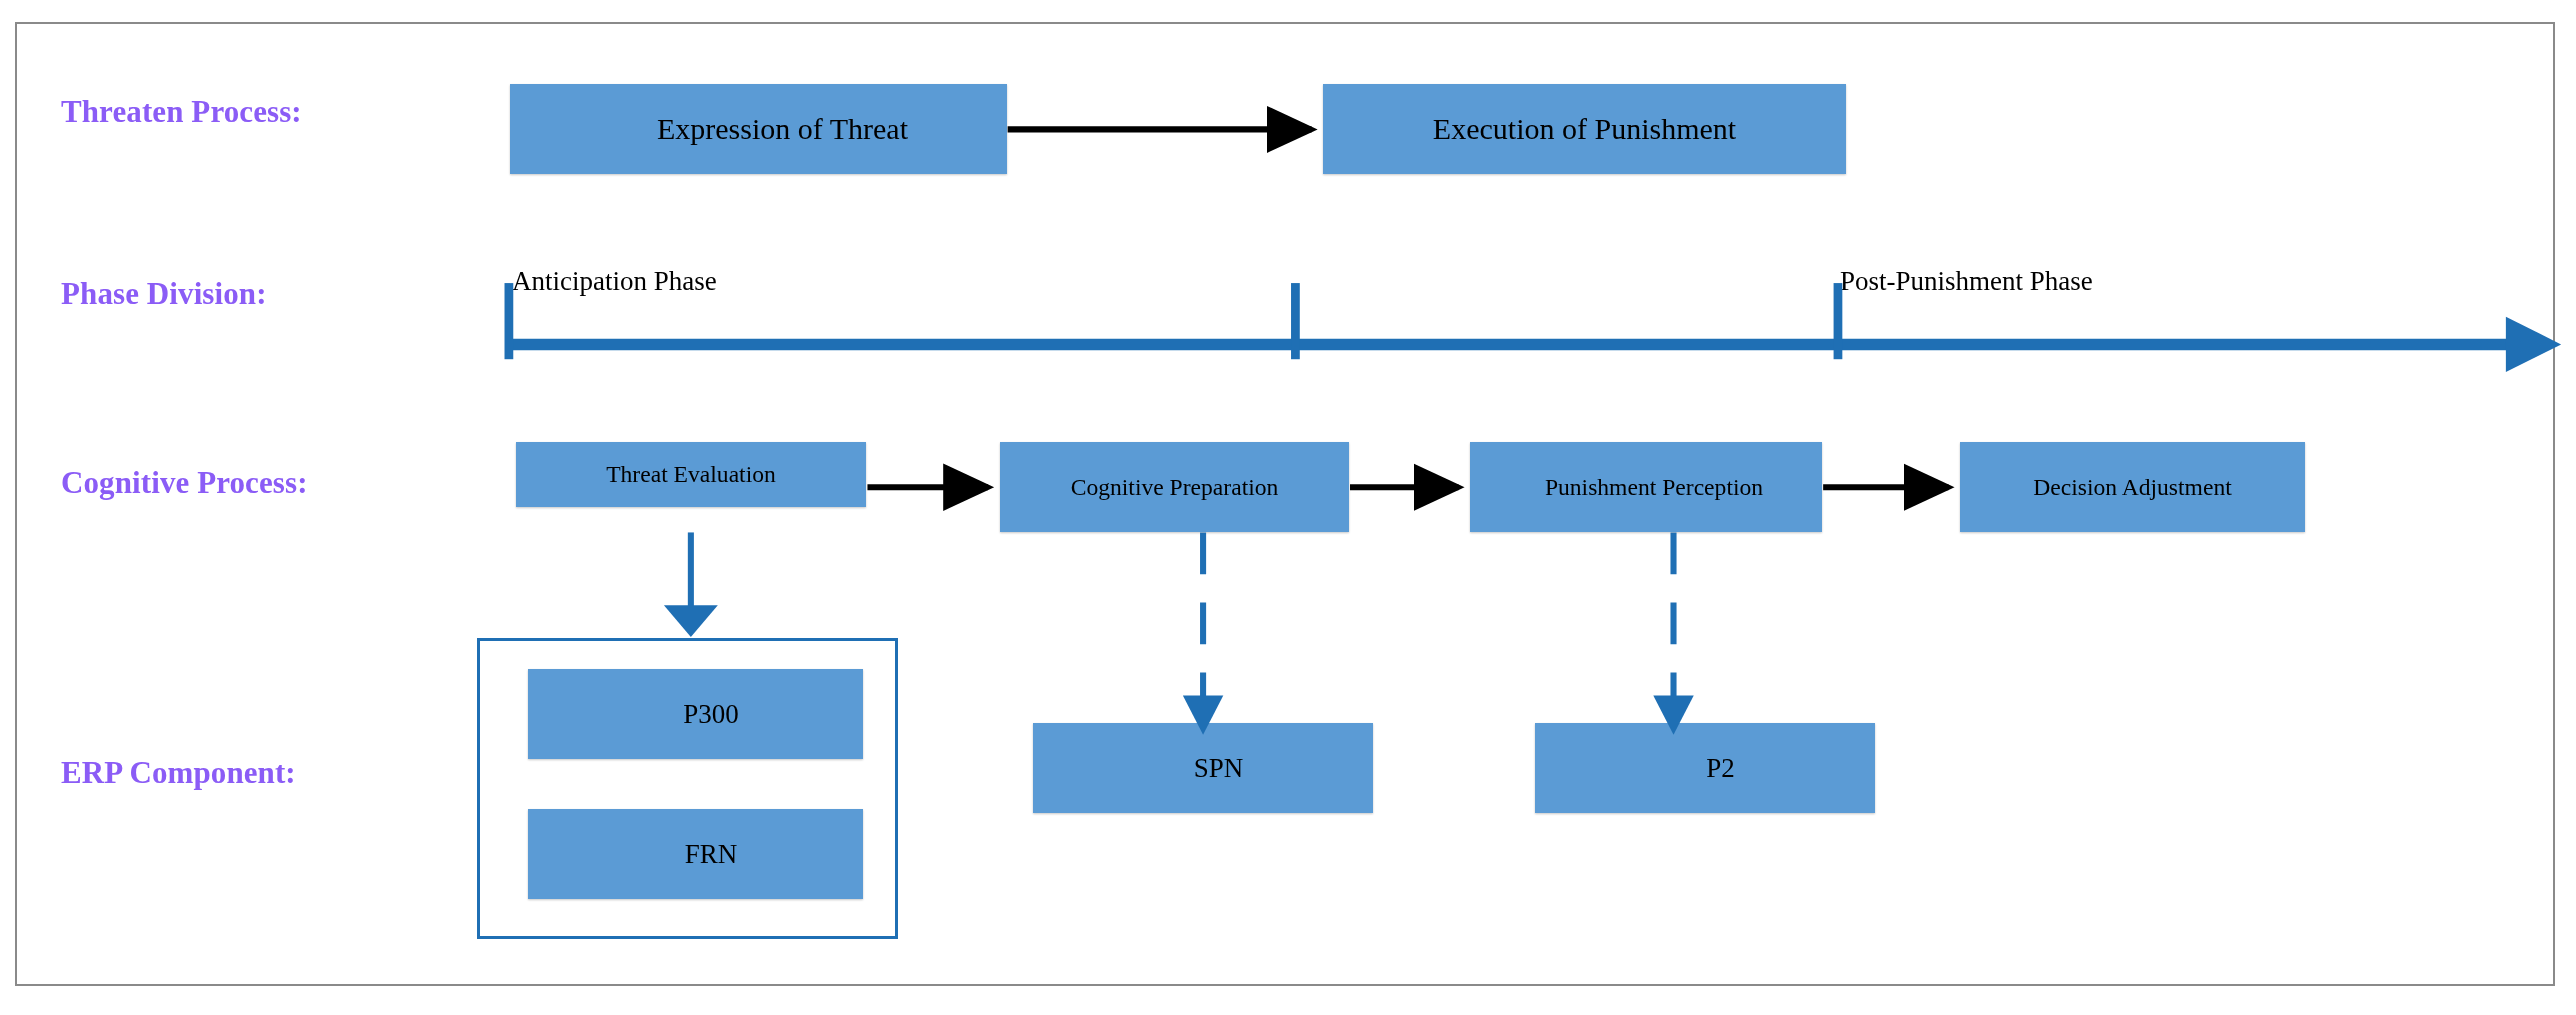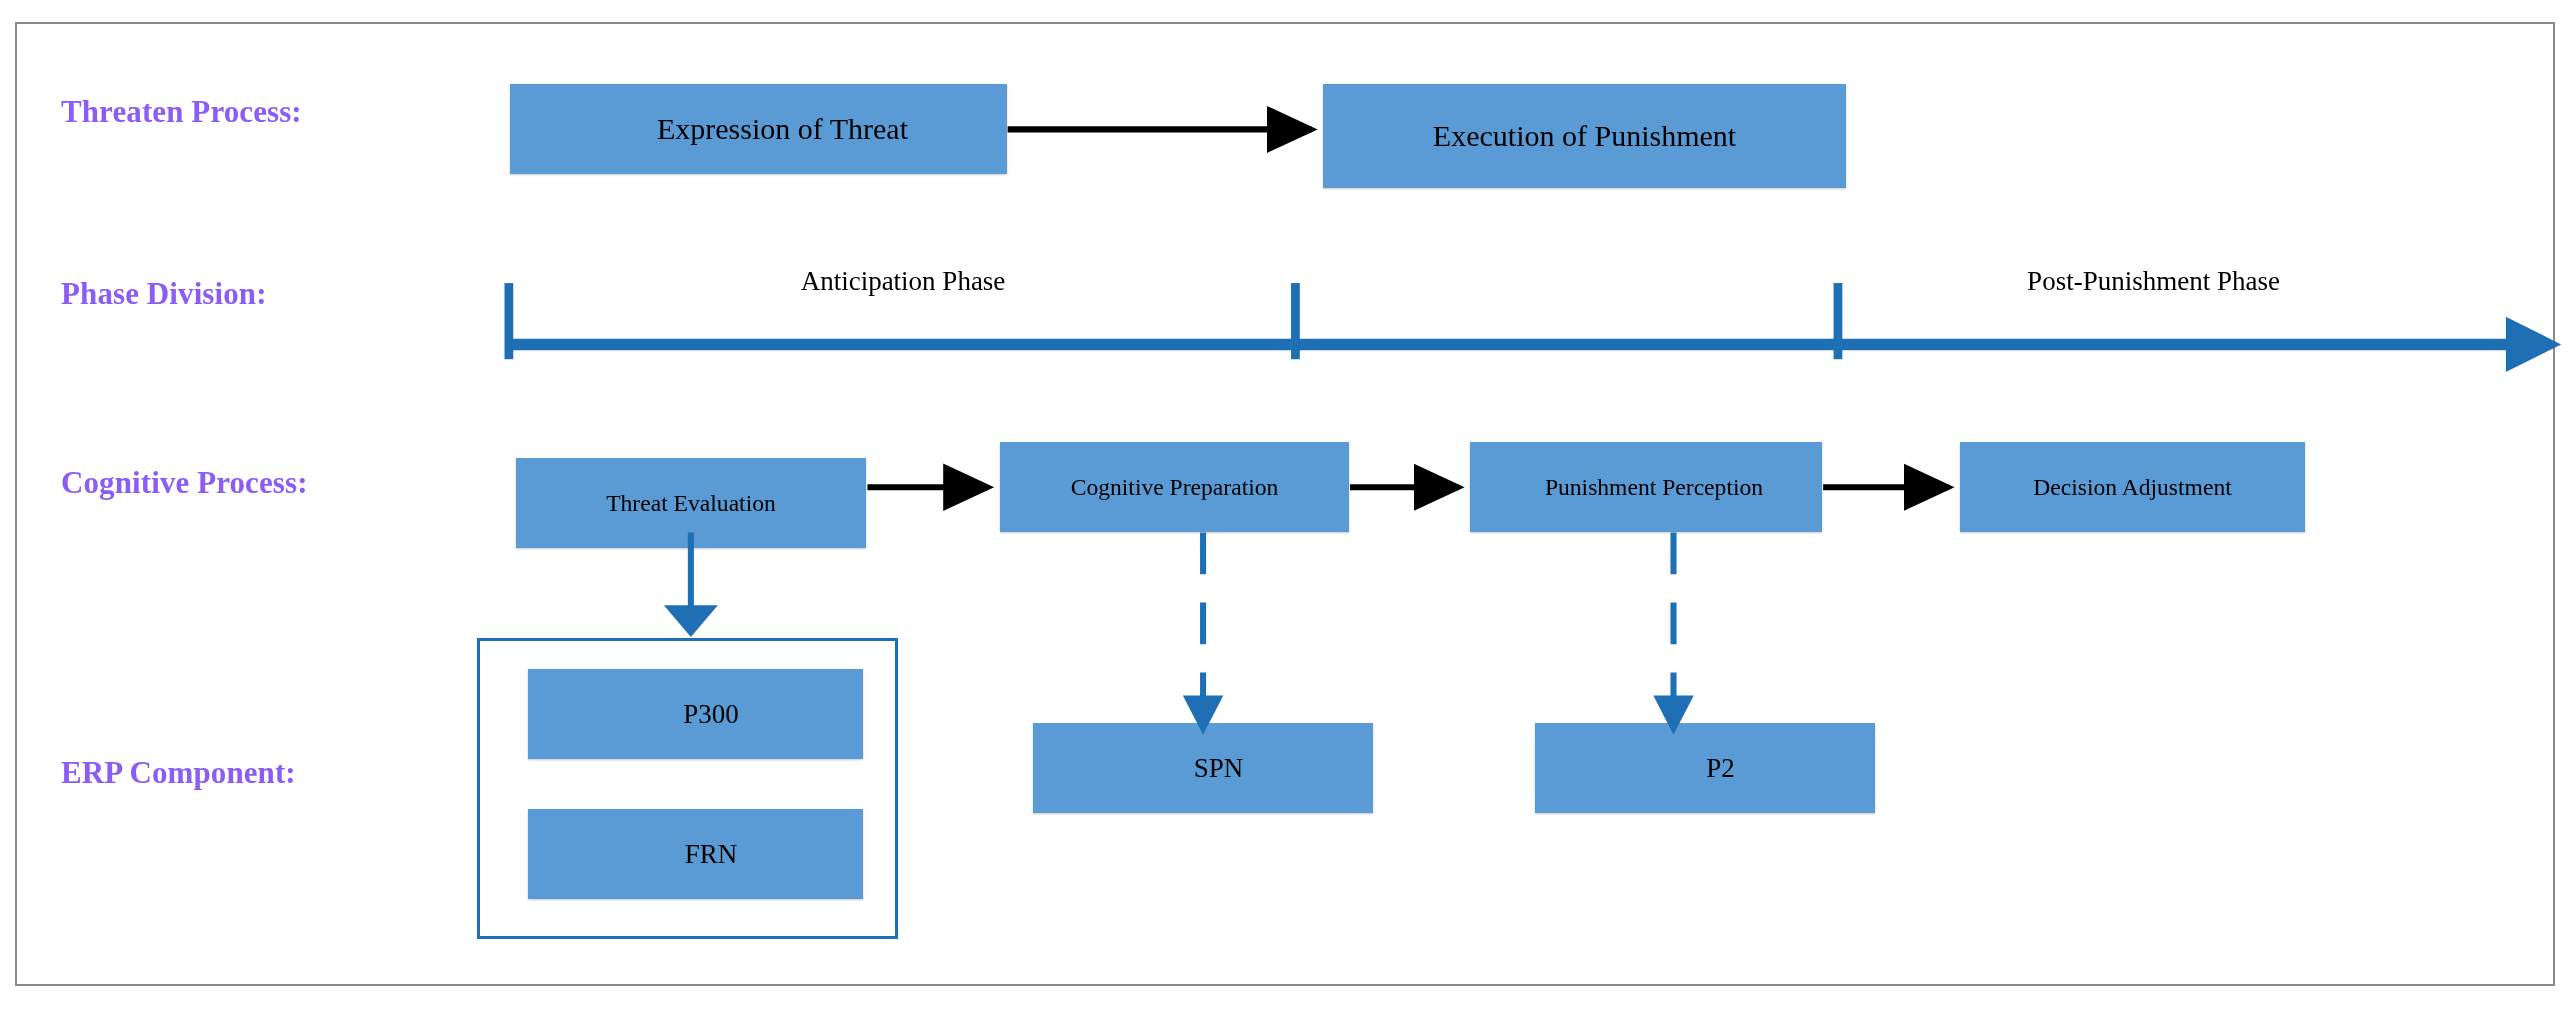--- a/index.html
+++ b/index.html
@@ -60,21 +60,21 @@
     top: 0;
     width: 2576px;
     height: 1015px;
     pointer-events: none;
   }
   .phase-label {
     position: absolute;
     font-size: 27px;
     color: #000000;
     white-space: nowrap;
-    text-align: center;
+    text-align: left;
   }
   .erp-group-frame {
     position: absolute;
     left: 477px;
     top: 638px;
     width: 421px;
     height: 301px;
     border: 3.4px solid #1F6FB4;
     box-sizing: border-box;
     background: #ffffff;
@@ -92,30 +92,30 @@
   <div class="row-label" style="left:61px; top:276px;">Phase Division:</div>
 
   <div class="row-label" style="left:61px; top:465px;">Cognitive Process:</div>
 
   <div class="row-label" style="left:61px; top:755px;">ERP Component:</div>
 
   <div class="node-box lvl1" style="left:510px; top:84px; width:497px; height:90px;padding-left:48px;">
     <span>Expression of Threat</span>
   </div>
 
-  <div class="node-box lvl1" style="left:1323px; top:84px; width:523px; height:104px;font-family:Liberation Serif, serif;">
+  <div class="node-box lvl1" style="left:1323px; top:84px; width:523px; height:90px;font-family:Liberation Serif, serif;">
     <span>Execution of Punishment</span>
   </div>
 
   <div class="phase-label" style="left:512px; top:266px; width:782px;">Anticipation Phase</div>
 
 
   <div class="phase-label" style="left:1840px; top:266px; width:627px;">Post-Punishment Phase</div>
 
-  <div class="node-box lvl3" style="left:516px; top:442px; width:350px; height:90px;margin-top:16px;">
+  <div class="node-box lvl3" style="left:516px; top:442px; width:350px; height:65px;">
     <span>Threat Evaluation</span>
   </div>
 
   <div class="node-box lvl3" style="left:1000px; top:442px; width:349px; height:90px;">
     <span>Cognitive Preparation</span>
   </div>
 
   <div class="node-box lvl3" style="left:1470px; top:442px; width:352px; height:90px;padding-left:16px;">
     <span>Punishment Perception</span>
   </div>

